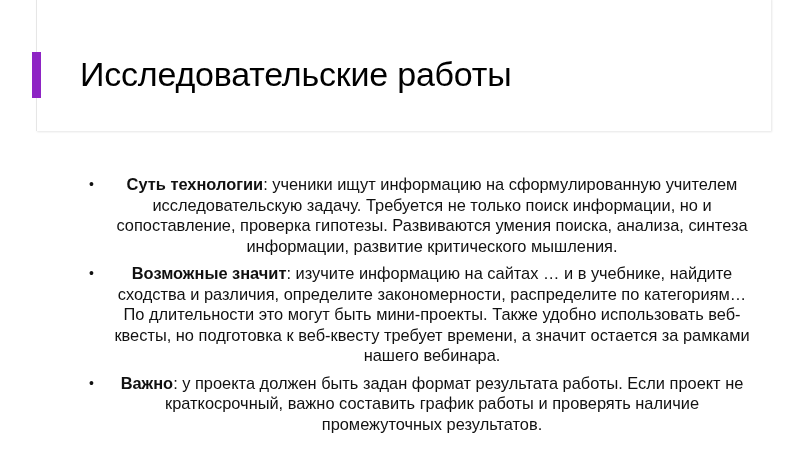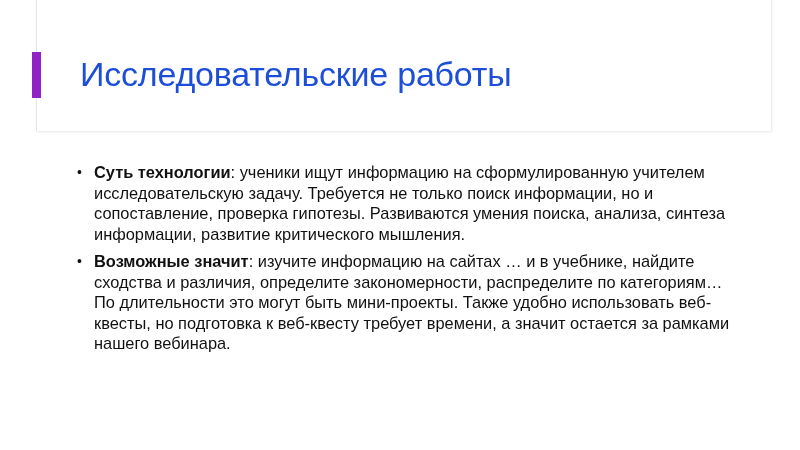--- a/index.html
+++ b/index.html
@@ -33,33 +33,34 @@
       height: 46px;
       background: #8e24c4;
     }
     .slide-title {
       position: absolute;
       left: 80px;
       top: 52px;
       font-size: 34px;
       line-height: 44px;
       font-weight: normal;
-      color: #1d4ed8;
+      color: #000000;
       margin: 0;
       white-space: nowrap;
       letter-spacing: -0.2px;
     }
     .content {
       position: absolute;
       left: 76px;
       top: 162px;
       width: 670px;
-      margin: 0;
+      margin: 12px;
       padding: 0;
       list-style: none;
+      text-align: center;
     }
     .bullet-item {
       position: relative;
       padding-left: 18px;
       font-size: 16.4px;
       line-height: 20.5px;
       margin-bottom: 7px;
       color: #111111;
     }
     .bullet-item::before {
@@ -77,13 +78,14 @@
 </head>
 <body>
 
 <div class="title-card"></div>
 <div class="accent-bar" style="background: rgb(142, 36, 196);"></div>
 <h1 class="slide-title">Исследовательские работы</h1>
 
 <ul class="content">
   <li class="bullet-item"><span class="bullet-lead">Суть технологии</span><span>: ученики ищут информацию на сформулированную учителем исследовательскую задачу. Требуется не только поиск информации, но и сопоставление, проверка гипотезы. Развиваются умения поиска, анализа, синтеза информации, развитие критического мышления.</span></li>
   <li class="bullet-item"><span class="bullet-lead">Возможные значит</span><span>: изучите информацию на сайтах … и в учебнике, найдите сходства и различия, определите закономерности, распределите по категориям… По длительности это могут быть мини-проекты. Также удобно использовать веб-квесты, но подготовка к веб-квесту требует времени, а значит остается за рамками нашего вебинара.</span></li>
+  <li class="bullet-item"><span class="bullet-lead">Важно</span><span>: у проекта должен быть задан формат результата работы. Если проект не краткосрочный, важно составить график работы и проверять наличие промежуточных результатов.</span></li>
 </ul>
 
 </body></html>

